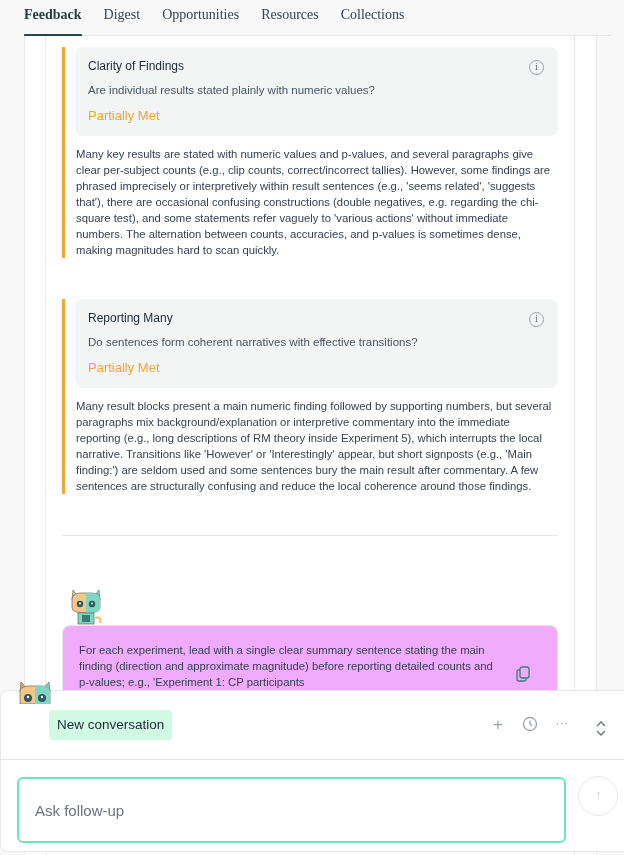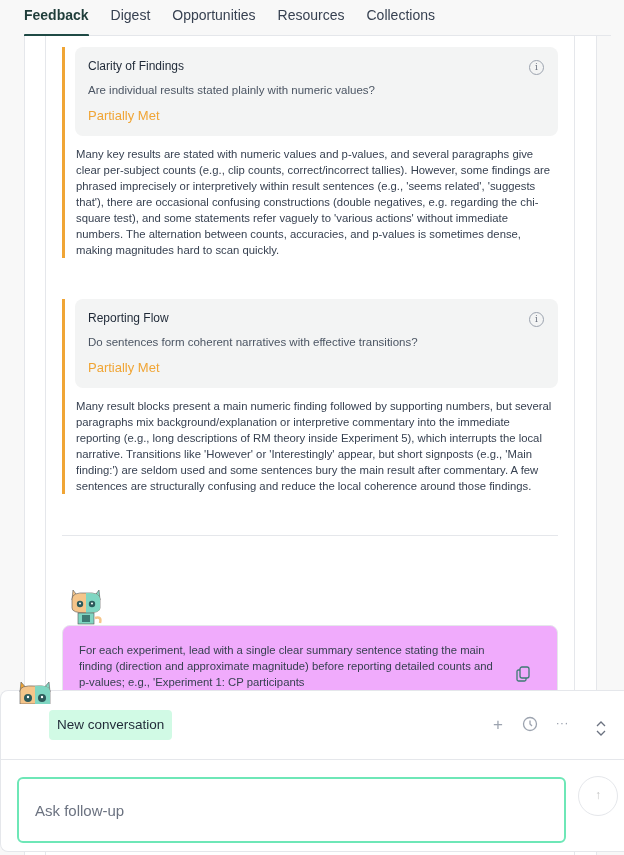--- a/index.html
+++ b/index.html
@@ -1,21 +1,21 @@
 <!DOCTYPE html>
 <html><head>
   <meta charset="utf-8">
   <style>
     * { box-sizing: border-box; margin: 0; padding: 0; }
     html, body { width: 624px; height: 855px; overflow: hidden; background: #f8f8f8; font-family: "Liberation Sans", "DejaVu Sans", sans-serif; color: #1f2937; }
     .page { position: relative; width: 624px; height: 855px; }
 
     
     .tabs { position: absolute; left: 24px; top: 0; width: 587px; height: 36px; border-bottom: 1px solid #e5e7eb; display: flex; gap: 0; }
-    .tab { font-size: 14px; color: #374151; padding: 7px 0 16px 0; margin-right: 22px; height: 36px; position: relative; cursor: pointer; }
+    .tab { font-size: 14px; color: #374151; padding: 7px 0 16px 0; margin-right: 22px; height: 36px; position: relative; cursor: pointer; font-family: Liberation Serif, serif; }
     .tab.active { color: #1f3d3a; font-weight: 700; }
     .tab.active::after { content: ""; position: absolute; left: 0; right: 0; bottom: -1px; height: 3px; background: #1f4a45; border-radius: 1px; }
 
     
     .outer-panel { position: absolute; left: 24px; top: 36px; width: 587px; height: 819px; background: #ffffff; border-left: 1px solid #e5e7eb; border-right: 1px solid #e5e7eb; }
     .right-strip { position: absolute; left: 596px; top: 36px; width: 28px; height: 819px; background: #f8f8f8; }
     .right-line { position: absolute; left: 596px; top: 36px; width: 1px; height: 819px; background: #e5e7eb; }
     .inner-panel { position: absolute; left: 45px; top: 36px; width: 530px; height: 819px; background: #ffffff; border-left: 1px solid #e5e7eb; border-right: 1px solid #e5e7eb; }
 
     
@@ -69,21 +69,21 @@
       <div class="crit-title">Clarity of Findings</div>
       <div class="crit-question">Are individual results stated plainly with numeric values?</div>
       <div class="crit-status">Partially Met</div>
       <div class="info-icon">i</div>
     </div>
     <div class="crit-body">Many key results are stated with numeric values and p-values, and several paragraphs give clear per-subject counts (e.g., clip counts, correct/incorrect tallies). However, some findings are phrased imprecisely or interpretively within result sentences (e.g., 'seems related', 'suggests that'), there are occasional confusing constructions (double negatives, e.g. regarding the chi-square test), and some statements refer vaguely to 'various actions' without immediate numbers. The alternation between counts, accuracies, and p-values is sometimes dense, making magnitudes hard to scan quickly.</div>
   </div>
 
   <div class="criterion" style="top:299px;">
     <div class="crit-card">
-      <div class="crit-title">Reporting Flow</div>
+      <div class="crit-title">Reporting Many</div>
       <div class="crit-question">Do sentences form coherent narratives with effective transitions?</div>
       <div class="crit-status">Partially Met</div>
       <div class="info-icon">i</div>
     </div>
     <div class="crit-body">Many result blocks present a main numeric finding followed by supporting numbers, but several paragraphs mix background/explanation or interpretive commentary into the immediate reporting (e.g., long descriptions of RM theory inside Experiment 5), which interrupts the local narrative. Transitions like 'However' or 'Interestingly' appear, but short signposts (e.g., 'Main finding:') are seldom used and some sentences bury the main result after commentary. A few sentences are structurally confusing and reduce the local coherence around those findings.</div>
   </div>
 
   <div class="divider"></div>
 
   <svg class="sugg-avatar" viewBox="0 0 36 40">

